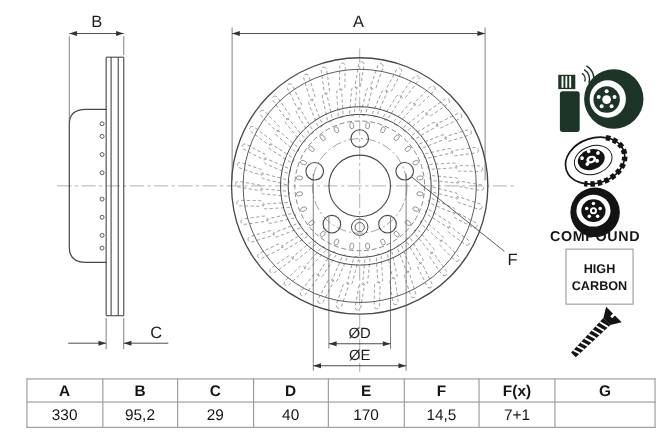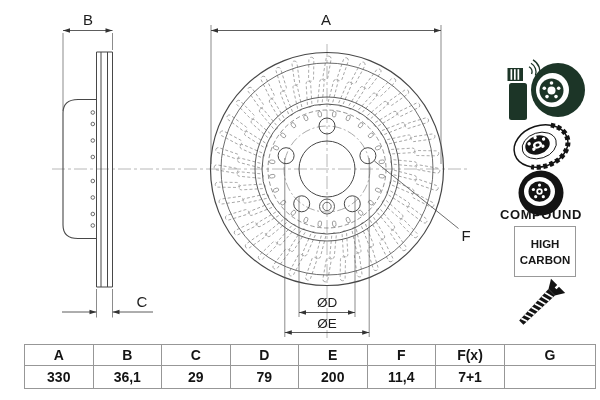--- a/index.html
+++ b/index.html
@@ -7,21 +7,21 @@
   .stage{position:relative;width:600px;height:400px;font-family:"Liberation Sans",sans-serif;background:#fff}
   svg{position:absolute;left:0;top:0}
   .dimtxt{font:15px "Liberation Sans",sans-serif;fill:#1d1d1d}
   .dimtxt2{font:13.5px "Liberation Sans",sans-serif;fill:#1d1d1d}
   .badge{font:bold 13px "Liberation Sans",sans-serif;letter-spacing:.6px;fill:#161616}
   .hc{font:bold 11.5px "Liberation Sans",sans-serif;fill:#161616}
   table.dims{position:absolute;left:24px;top:344px;width:572px;border-collapse:collapse;table-layout:fixed;
     font-family:"Liberation Sans",sans-serif;font-size:14px;color:#141414;text-align:center;background:#fff}
   table.dims th,table.dims td{border:1px solid #979797;padding:0;overflow:hidden}
   table.dims th{height:20px;font-weight:bold}
-  table.dims td{height:22px;font-weight:bold}
+  table.dims td{height:22px;font-weight:normal}
 </style>
 </head>
 <body>
 
 <div class="stage">
 
   <svg width="600" height="400" viewBox="0 0 600 400">
 
     <g id="gen">
         <line x1="52" y1="169" x2="470" y2="169" stroke="#a6a6a6" stroke-width="0.8" stroke-dasharray="13 3 3 3"></line>
@@ -286,23 +286,23 @@
         <th>D</th>
         <th>E</th>
         <th>F</th>
         <th>F(x)</th>
         <th>G</th>
       </tr>
     </thead>
     <tbody>
       <tr>
         <td>330</td>
-        <td>36,1</td>
+        <td>95,2</td>
         <td>29</td>
-        <td>79</td>
-        <td>200</td>
-        <td>11,4</td>
+        <td>40</td>
+        <td>170</td>
+        <td>14,5</td>
         <td>7+1</td>
         <td></td>
       </tr>
     </tbody>
   </table>
 </div>
 
 </body></html>

